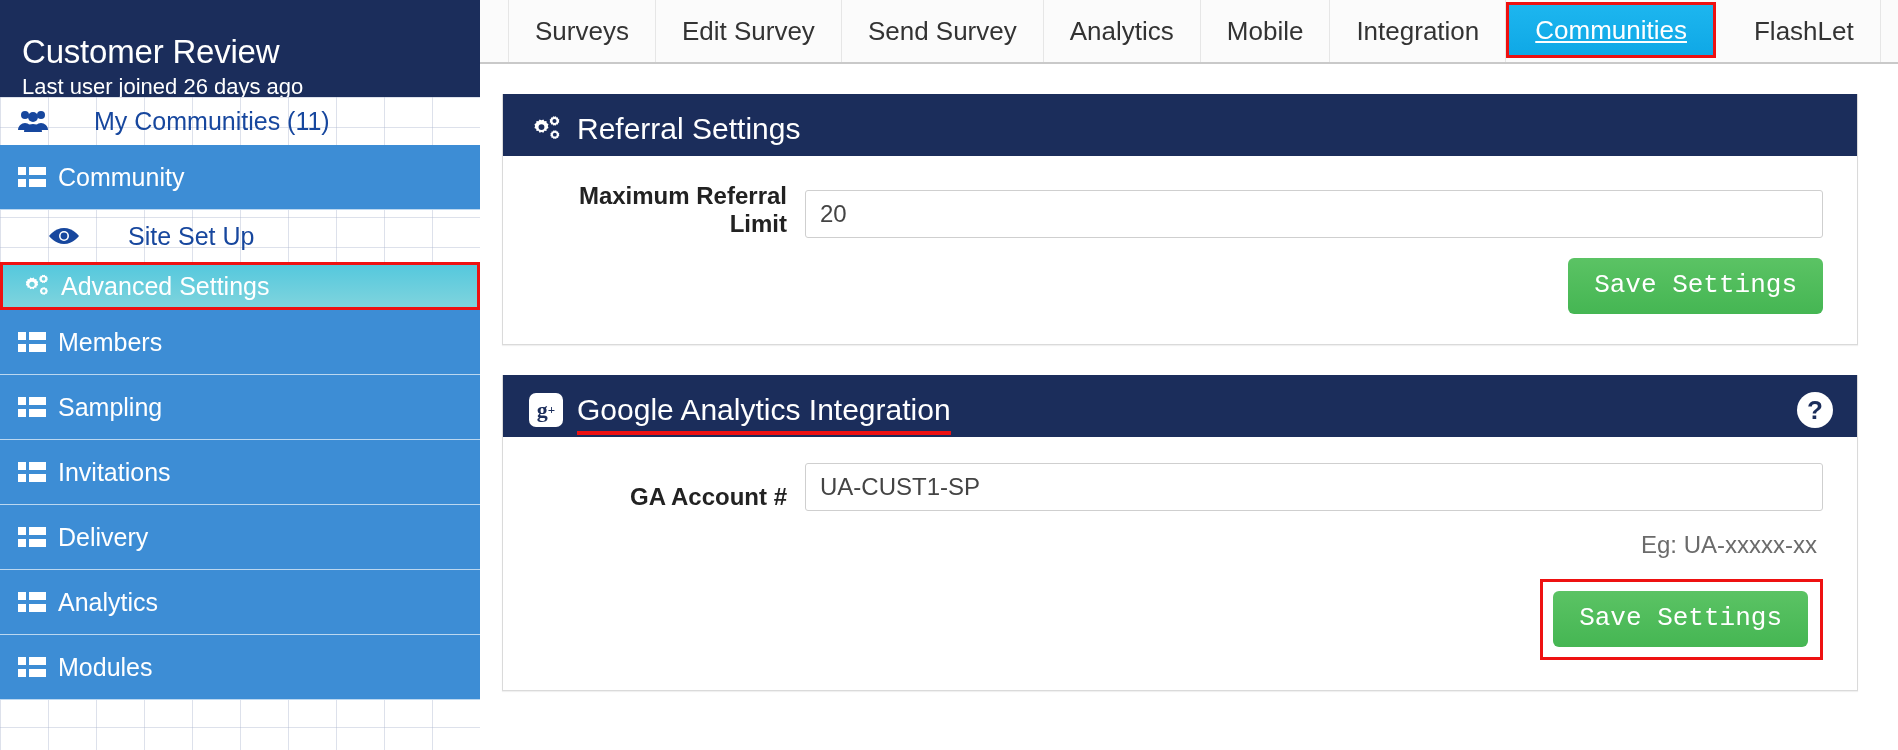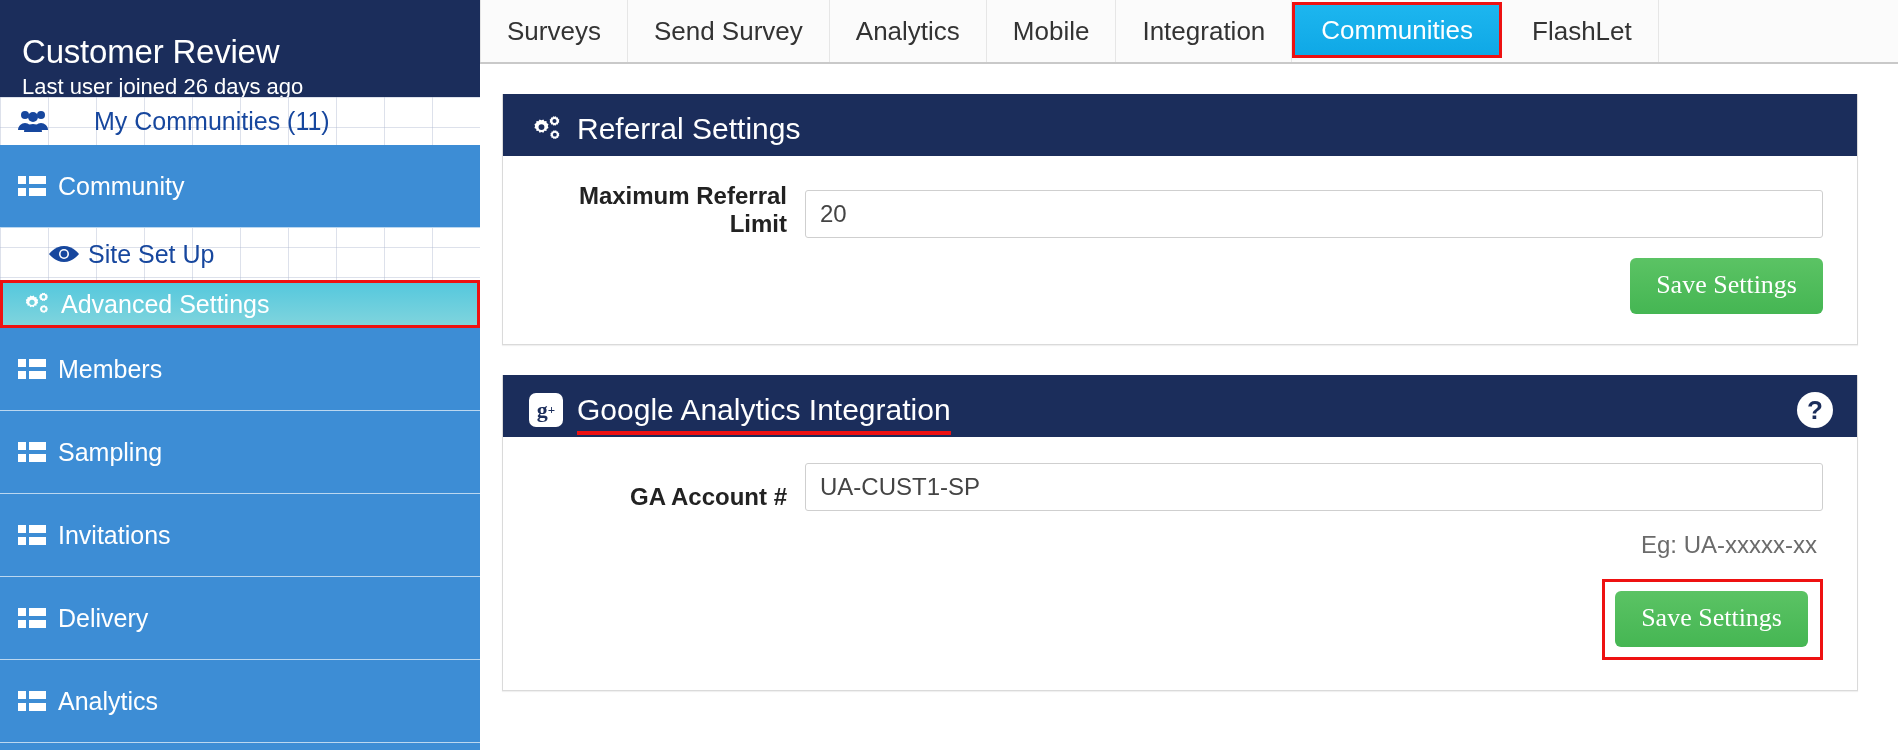--- a/index.html
+++ b/index.html
@@ -35,31 +35,31 @@
   .grid-bg {
     position: absolute; left: 0; top: 97px; width: 480px; height: 653px;
     background-image:
       linear-gradient(to right, rgba(170,180,205,.40) 1px, transparent 1px),
       linear-gradient(to bottom, rgba(170,180,205,.40) 1px, transparent 1px);
     background-size: 48px 30px;
   }
   .nav { position: relative; z-index: 2; }
   .nav-item {
     display: flex; align-items: center;
-    height: 83px;
+    height: 65px;
     padding-left: 18px;
     font-size: 25px;
     color: #ffffff;
     border-bottom: 1px solid rgba(255,255,255,.65);
     position: relative;
   }
   .nav-item .ico { width: 40px; flex: 0 0 40px; display: flex; align-items: center; }
   .nav-item.blue { background: #3d8dd5; }
   .nav-item.transparent { background: transparent; color: #17479e; border-bottom: none; gap: 36px; }
-  .nav-item.indent { padding-left: 48px; }
+  .nav-item.indent { padding-left: 48px; gap: 40px; }
   .nav-item.active-teal {
     background: linear-gradient(180deg,#55c8dd 0%,#7fd4dd 100%);
     color: #ffffff;
     border: 3px solid #ee1111;
     height: 48px;
     border-bottom: 3px solid #ee1111;
   }
   .nav-item.siteset { height: 52px; background: transparent; color: #17479e; border-bottom: none; }
   .nav-item.mycom { height: 48px; }
 
@@ -69,36 +69,37 @@
   
   .main {
     flex: 1 1 auto; position: relative; height: 750px;
     background: #ffffff; overflow: hidden;
   }
   .tabbar {
     height: 64px; width: 100%;
     background: #fbfbfb;
     border-bottom: 2px solid #c9c9c9;
     display: flex; align-items: stretch;
-    padding-left: 0;
+    padding-left: 28px;
   }
   .tab {
     display: flex; align-items: center;
     padding: 0 26px;
     font-size: 26px; color: #333333;
     border-right: 1px solid #e6e6e6;
     position: relative;
     white-space: nowrap;
   }
   .tab:first-child { border-left: 1px solid #e6e6e6; }
   .tab.active {
     background: linear-gradient(180deg,#1db6ef 0%,#0fa8e6 100%);
     color: #ffffff;
     border: 3px solid #ee1111;
-    margin: 2px 4px 4px 0;
+    margin: 2px 12px 4px 0;
+    text-decoration: underline;
   }
 
   .content { padding: 30px 0 0 22px; }
 
   .panel {
     background: #ffffff;
     border: 1px solid #dadada;
     border-top: none;
     margin-bottom: 30px;
     width: 1356px;
@@ -144,21 +145,21 @@
   }
   .btn-row { display: flex; justify-content: flex-end; margin-top: 20px; }
   .btn-wrap { display: inline-block; padding: 0; }
   .btn-wrap.highlight { border: 3px solid #ee1111; padding: 9px 12px 10px 10px; }
   .btn-save {
     background: linear-gradient(180deg,#5bc364 0%,#45b653 100%);
     color: #ffffff;
     border: none; border-radius: 6px;
     font-size: 26px;
     padding: 12px 26px 14px 26px;
-    font-family: Liberation Serif, serif;
+    font-family: Liberation Mono, monospace;
     cursor: pointer;
   }
   .gplus {
     width: 34px; height: 34px; border-radius: 7px;
     background: #ffffff; color: #1b2d5b;
     display: flex; align-items: center; justify-content: center;
     font-size: 22px; font-weight: bold; font-family: "Liberation Serif", serif;
   }
   .help-ico {
     width: 36px; height: 36px; border-radius: 50%;
@@ -306,20 +307,21 @@
         <span>Modules</span>
       </div>
 
     </nav>
   </aside>
 
   <section class="main">
 
     <div class="tabbar">
       <div class="tab">Surveys</div>
+      <div class="tab">Edit Survey</div>
       <div class="tab">Send Survey</div>
       <div class="tab">Analytics</div>
       <div class="tab">Mobile</div>
       <div class="tab">Integration</div>
       <div class="tab active">Communities</div>
       <div class="tab">FlashLet</div>
     </div>
 
     <div class="content">
 

